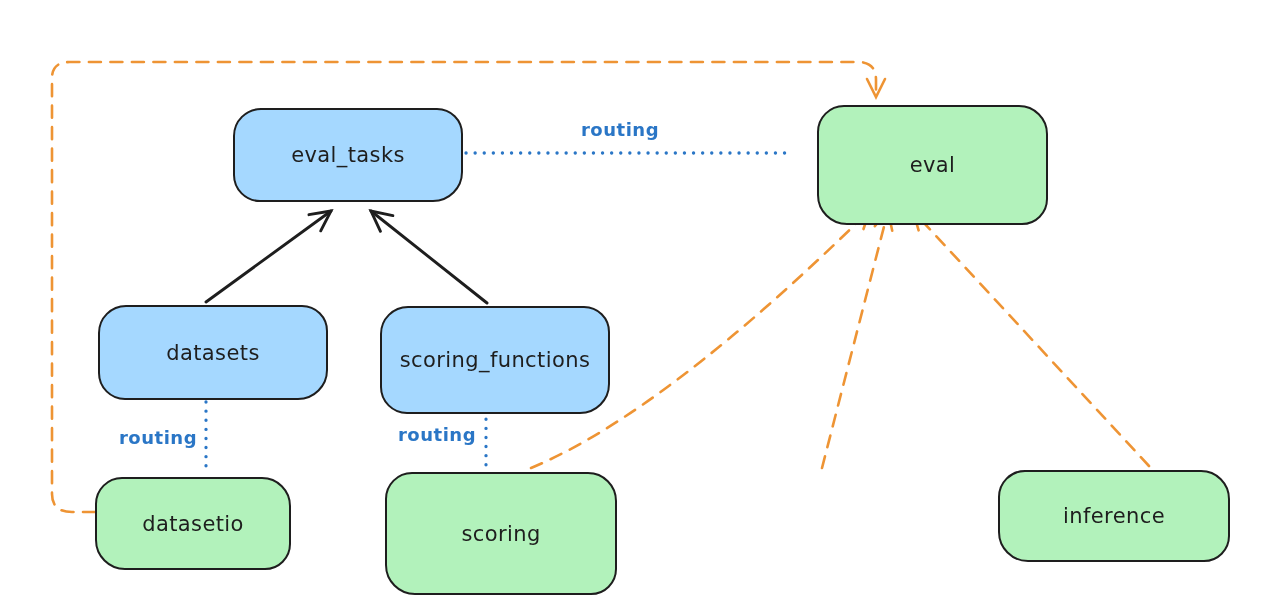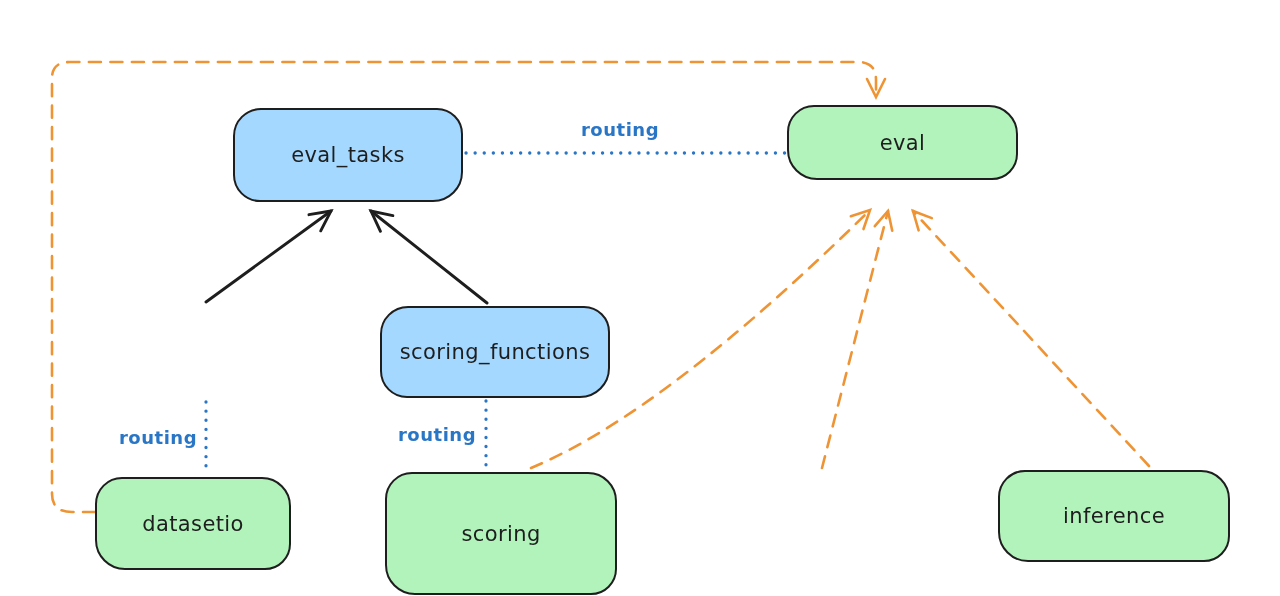--- a/index.html
+++ b/index.html
@@ -90,26 +90,29 @@
     <path class="orange-dash" d="M95 512 L72 512 Q52 512 52 494 L52 78 Q52 62 70 62 L858 62 Q876 62 876 80 L876 97" marker-end="url(#ah-orange)"></path>
     <path class="orange-dash" d="M531 468 Q665 412 870 210" marker-end="url(#ah-orange)"></path>
     <path class="orange-dash" d="M822 468 L888 211" marker-end="url(#ah-orange)"></path>
     <path class="orange-dash" d="M1149 466 L913 211" marker-end="url(#ah-orange)"></path>
   </svg>
 
   <div class="node blue" style="left:233px; top:108px; width:230px; height:94px">
     <span class="node-label">eval_tasks</span>
   </div>
 
+  <div class="node blue" style="left:98px; top:305px; width:230px; height:95px">
+    <span class="node-label">datasets</span>
+  </div>
 
-  <div class="node blue" style="left:380px; top:306px; width:230px; height:92px">
+  <div class="node blue" style="left:380px; top:306px; width:230px; height:108px">
     <span class="node-label">scoring_functions</span>
   </div>
 
-  <div class="node green" style="left:787px; top:105px; width:231px; height:75px">
+  <div class="node green" style="left:817px; top:105px; width:231px; height:120px">
     <span class="node-label">eval</span>
   </div>
 
   <div class="node green" style="left:95px; top:477px; width:196px; height:93px">
     <span class="node-label">datasetio</span>
   </div>
 
   <div class="node green" style="left:385px; top:472px; width:232px; height:123px">
     <span class="node-label">scoring</span>
   </div>

